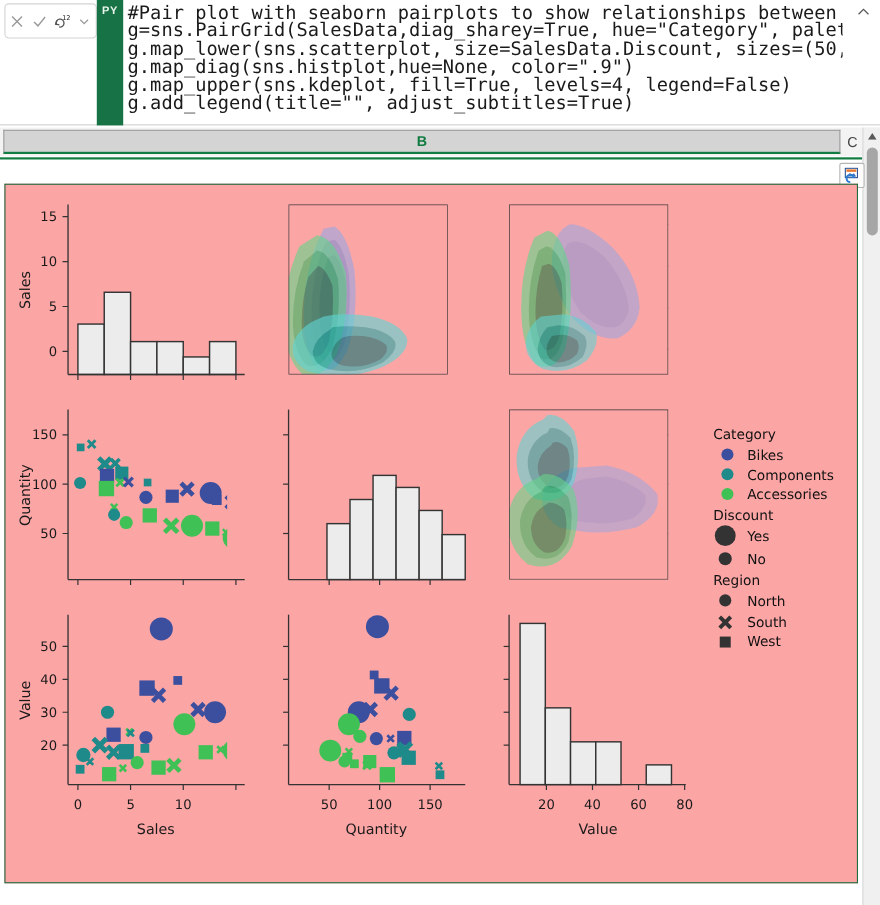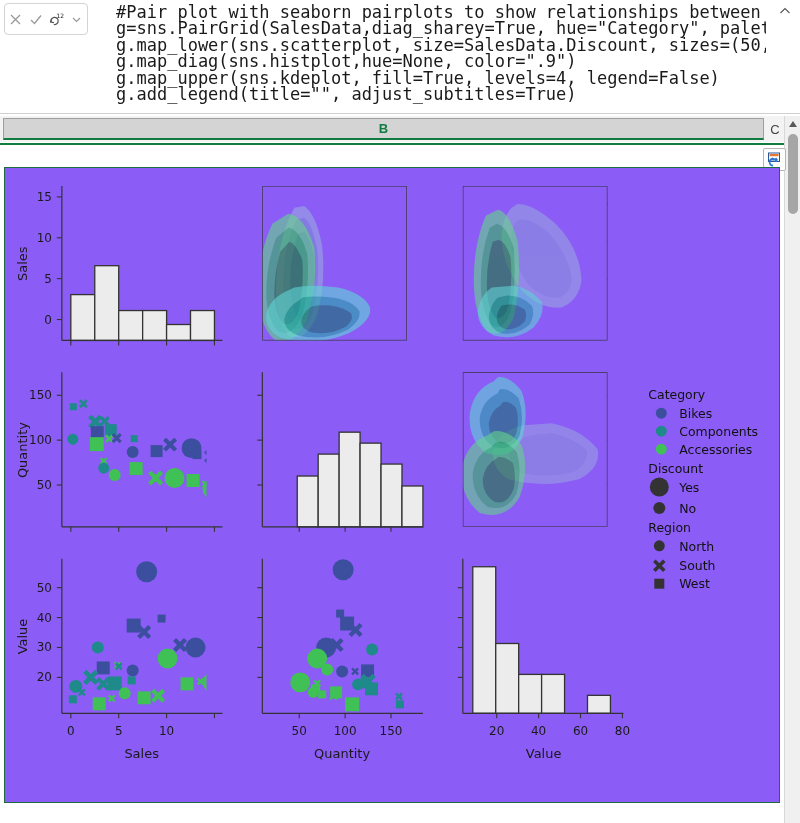--- a/index.html
+++ b/index.html
@@ -41,21 +41,21 @@
   .vscroll{position:absolute;right:0;top:116px;width:16px;height:707px;background:#f0f0f0;border-left:1px solid #d8d8d8;box-sizing:border-box;}
   .vscroll .arrow{width:16px;height:16px;display:flex;align-items:center;justify-content:center;
     font-size:8px;color:#666;cursor:pointer;}
   .vscroll .thumb{position:absolute;left:3px;top:18px;width:10px;height:80px;background:#a6a6a6;border-radius:5px;cursor:pointer;}
 
   
   .imgcell-btn{position:absolute;left:763px;top:148px;width:21px;height:21px;background:#fdfdfd;
     border:1px solid #b5b5b5;border-radius:2px;display:flex;align-items:center;justify-content:center;cursor:pointer;}
 
   
-  .plot-card{position:absolute;left:4px;top:167px;width:776px;height:636px;background:#8b5cf6;
+  .plot-card{position:absolute;left:4px;top:167px;width:776px;height:636px;background:#fca5a5;
     border:1.5px solid #1d6b3f;box-sizing:border-box;}
   .fig{position:absolute;left:0;top:0;width:100%;height:100%;}
 
   
   .ax-t{font-family:"DejaVu Sans", sans-serif;fill:#1a1a1a;}
   .tick-lbl{font-size:12px;}
   .ax-lbl{font-size:13px;}
   .leg-title{font-size:12.5px;fill:#111;}
   .leg-lbl{font-size:12.5px;fill:#111;}
 </style>
@@ -84,20 +84,21 @@
           <text x="8.5" y="6" font-size="6" fill="#222" font-family="DejaVu Sans, sans-serif">123</text>
         </svg>
       </span>
       <span class="fx-ic">
         <svg width="11" height="11" viewBox="0 0 11 11">
             <path d="M2 4 L5.5 7.5 L9 4" stroke="#9a9a9a" stroke-width="1.2" fill="none"></path>
           </svg>
       </span>
     </div>
 
+    <div class="py-badge">PY</div>
 
     <div class="code">#Pair plot with seaborn pairplots to show relationships between variables.
 g=sns.PairGrid(SalesData,diag_sharey=True, hue="Category", palette="viridis")
 g.map_lower(sns.scatterplot, size=SalesData.Discount, sizes=(50, 150), style=SalesData.Region
 g.map_diag(sns.histplot,hue=None, color=".9")
 g.map_upper(sns.kdeplot, fill=True, levels=4, legend=False)
 g.add_legend(title="", adjust_subtitles=True)</div>
 
     <div class="collapse-chev">
       <svg width="12" height="10" viewBox="0 0 12 10">

